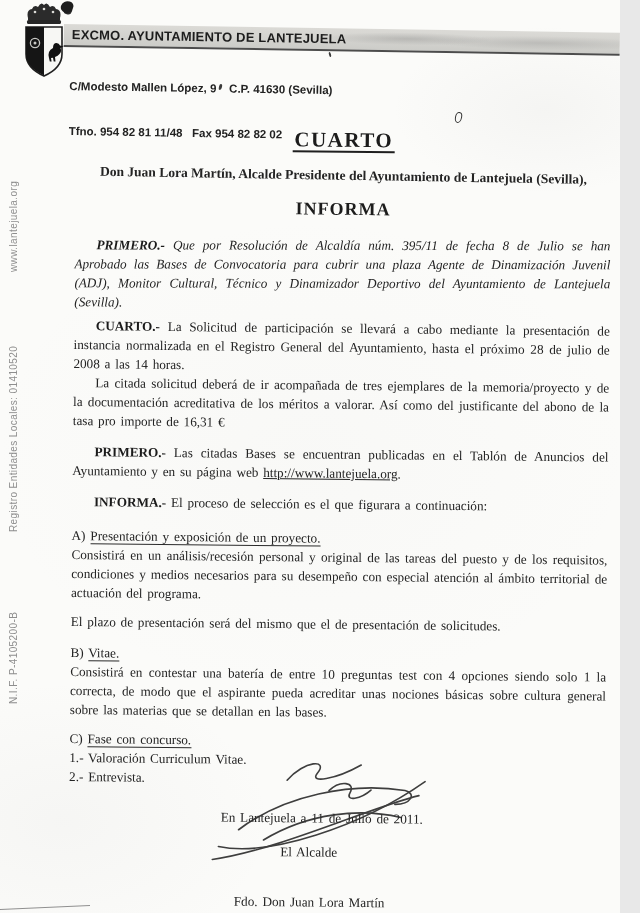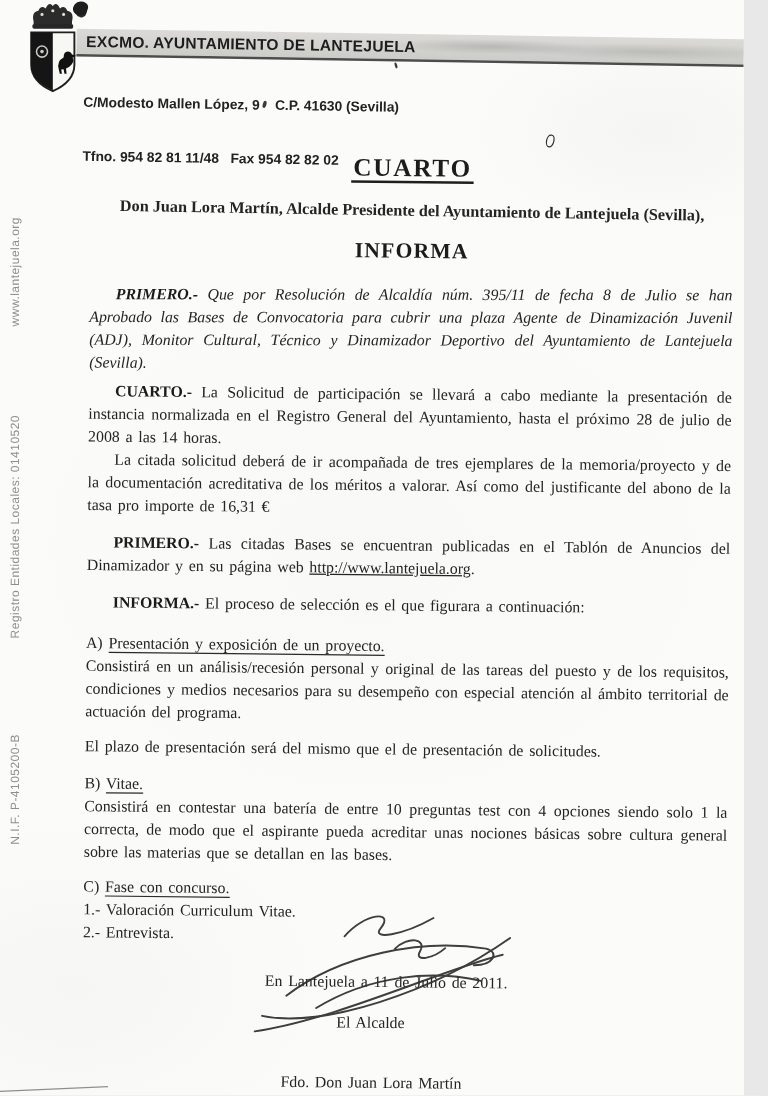--- a/index.html
+++ b/index.html
@@ -127,21 +127,21 @@
     <div class="presenter">Don Juan Lora Martín, Alcalde Presidente del Ayuntamiento de Lantejuela (Sevilla),</div>
 
     <div class="informa">INFORMA</div>
 
     <p class="indent mt-lg" style="margin-top:17px; transform:rotate(-0.5deg);font-style:italic;"><b>PRIMERO.-</b> <span>Que por Resolución de Alcaldía núm. 395/11 de fecha 8 de Julio se han Aprobado las Bases de Convocatoria para cubrir una plaza Agente de Dinamización Juvenil (ADJ), Monitor Cultural, Técnico y Dinamizador Deportivo del Ayuntamiento de Lantejuela (Sevilla).</span></p>
 
     <p class="indent mt-sm"><b>CUARTO.-</b> <span>La Solicitud de participación se llevará a cabo mediante la presentación de instancia normalizada en el Registro General del Ayuntamiento, hasta el próximo 28 de julio de 2008 a las 14 horas.</span></p>
 
     <p class="indent"><span>La citada solicitud deberá de ir acompañada de tres ejemplares de la memoria/proyecto y de la documentación acreditativa de los méritos a valorar. Así como del justificante del abono de la tasa pro importe de 16,31 €</span></p>
 
-    <p class="indent mt"><b>PRIMERO.-</b> <span>Las citadas Bases se encuentran publicadas en el Tablón de Anuncios del Dinamizador y en su página web </span><span class="link">http://www.lantejuela.org</span><span>.</span></p>
+    <p class="indent mt"><b>PRIMERO.-</b> <span>Las citadas Bases se encuentran publicadas en el Tablón de Anuncios del Ayuntamiento y en su página web </span><span class="link">http://www.lantejuela.org</span><span>.</span></p>
 
     <p class="indent mt"><b>INFORMA.-</b> <span>El proceso de selección es el que figurara a continuación:</span></p>
 
     <p class="sec" style="margin-top:15px;"><span>A)</span> <span class="u">Presentación y exposición de un proyecto.</span></p>
     <p>Consistirá en un análisis/recesión personal y original de las tareas del puesto y de los requisitos, condiciones y medios necesarios para su desempeño con especial atención al ámbito territorial de actuación del programa.</p>
 
     <p class="mt-sm" style="margin-top:10px;">El plazo de presentación será del mismo que el de presentación de solicitudes.</p>
 
     <p class="sec mt"><span>B)</span> <span class="u">Vitae.</span></p>
     <p>Consistirá en contestar una batería de entre 10 preguntas test con 4 opciones siendo solo 1 la correcta, de modo que el aspirante pueda acreditar unas nociones básicas sobre cultura general sobre las materias que se detallan en las bases.</p>

